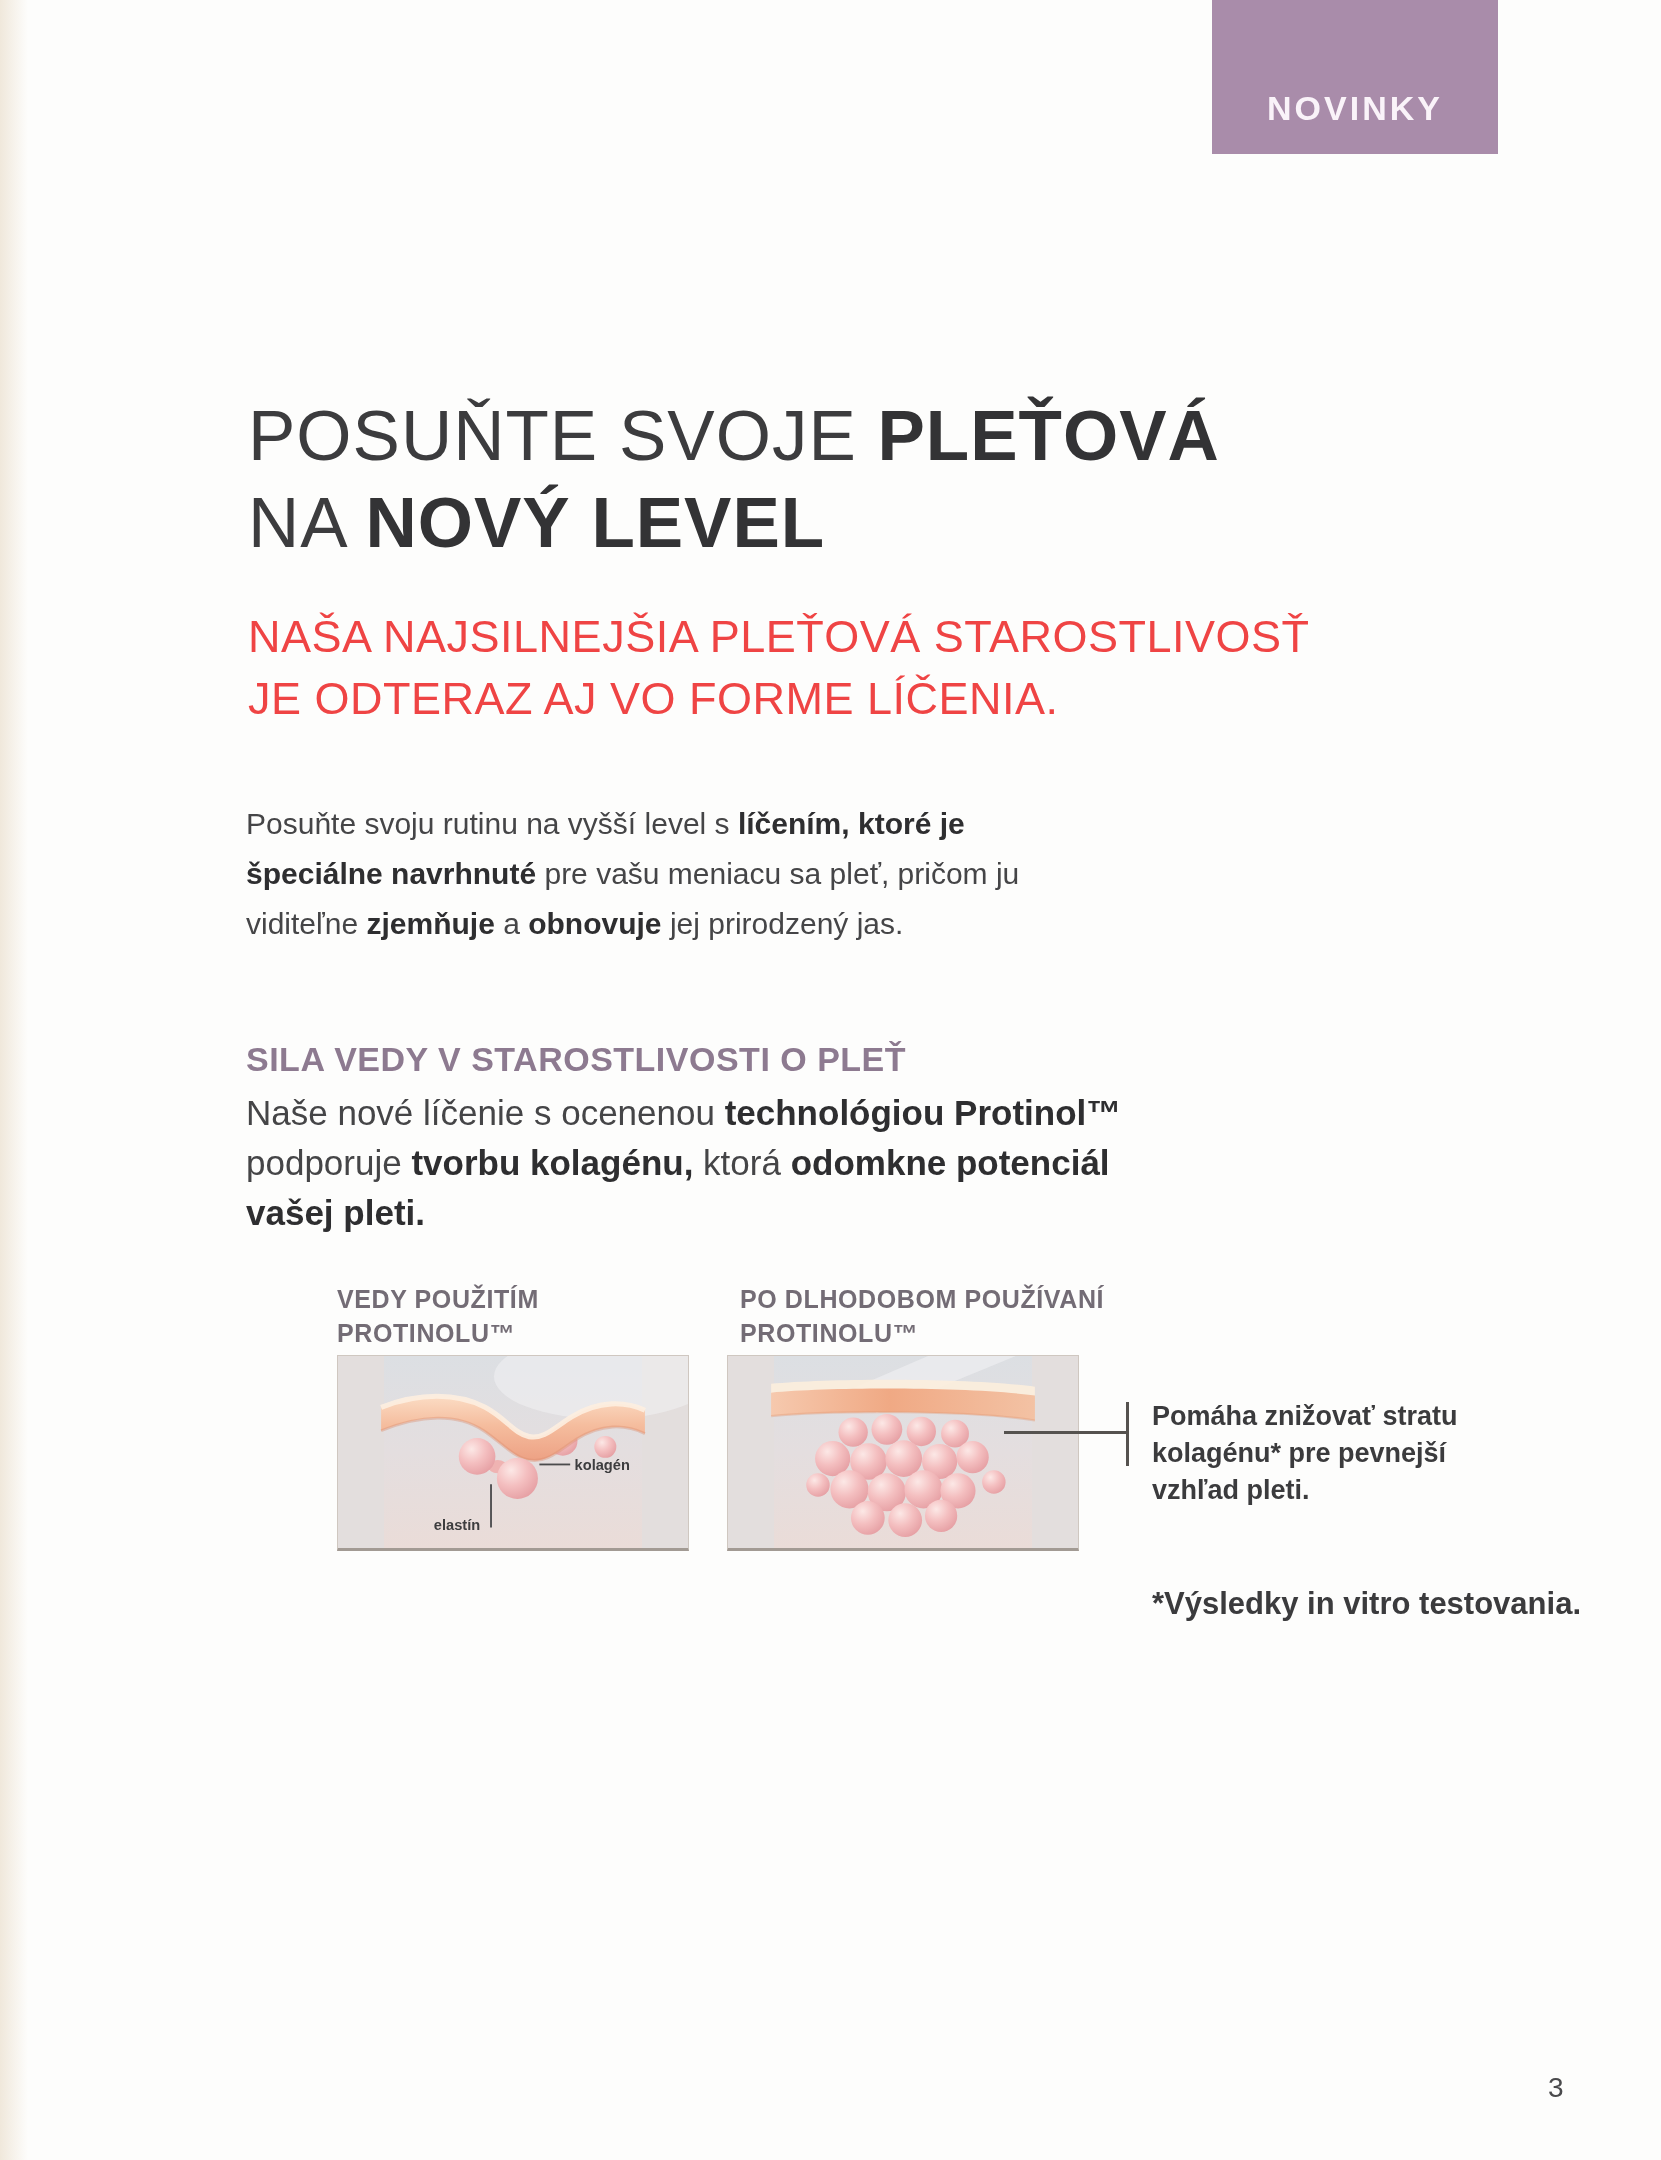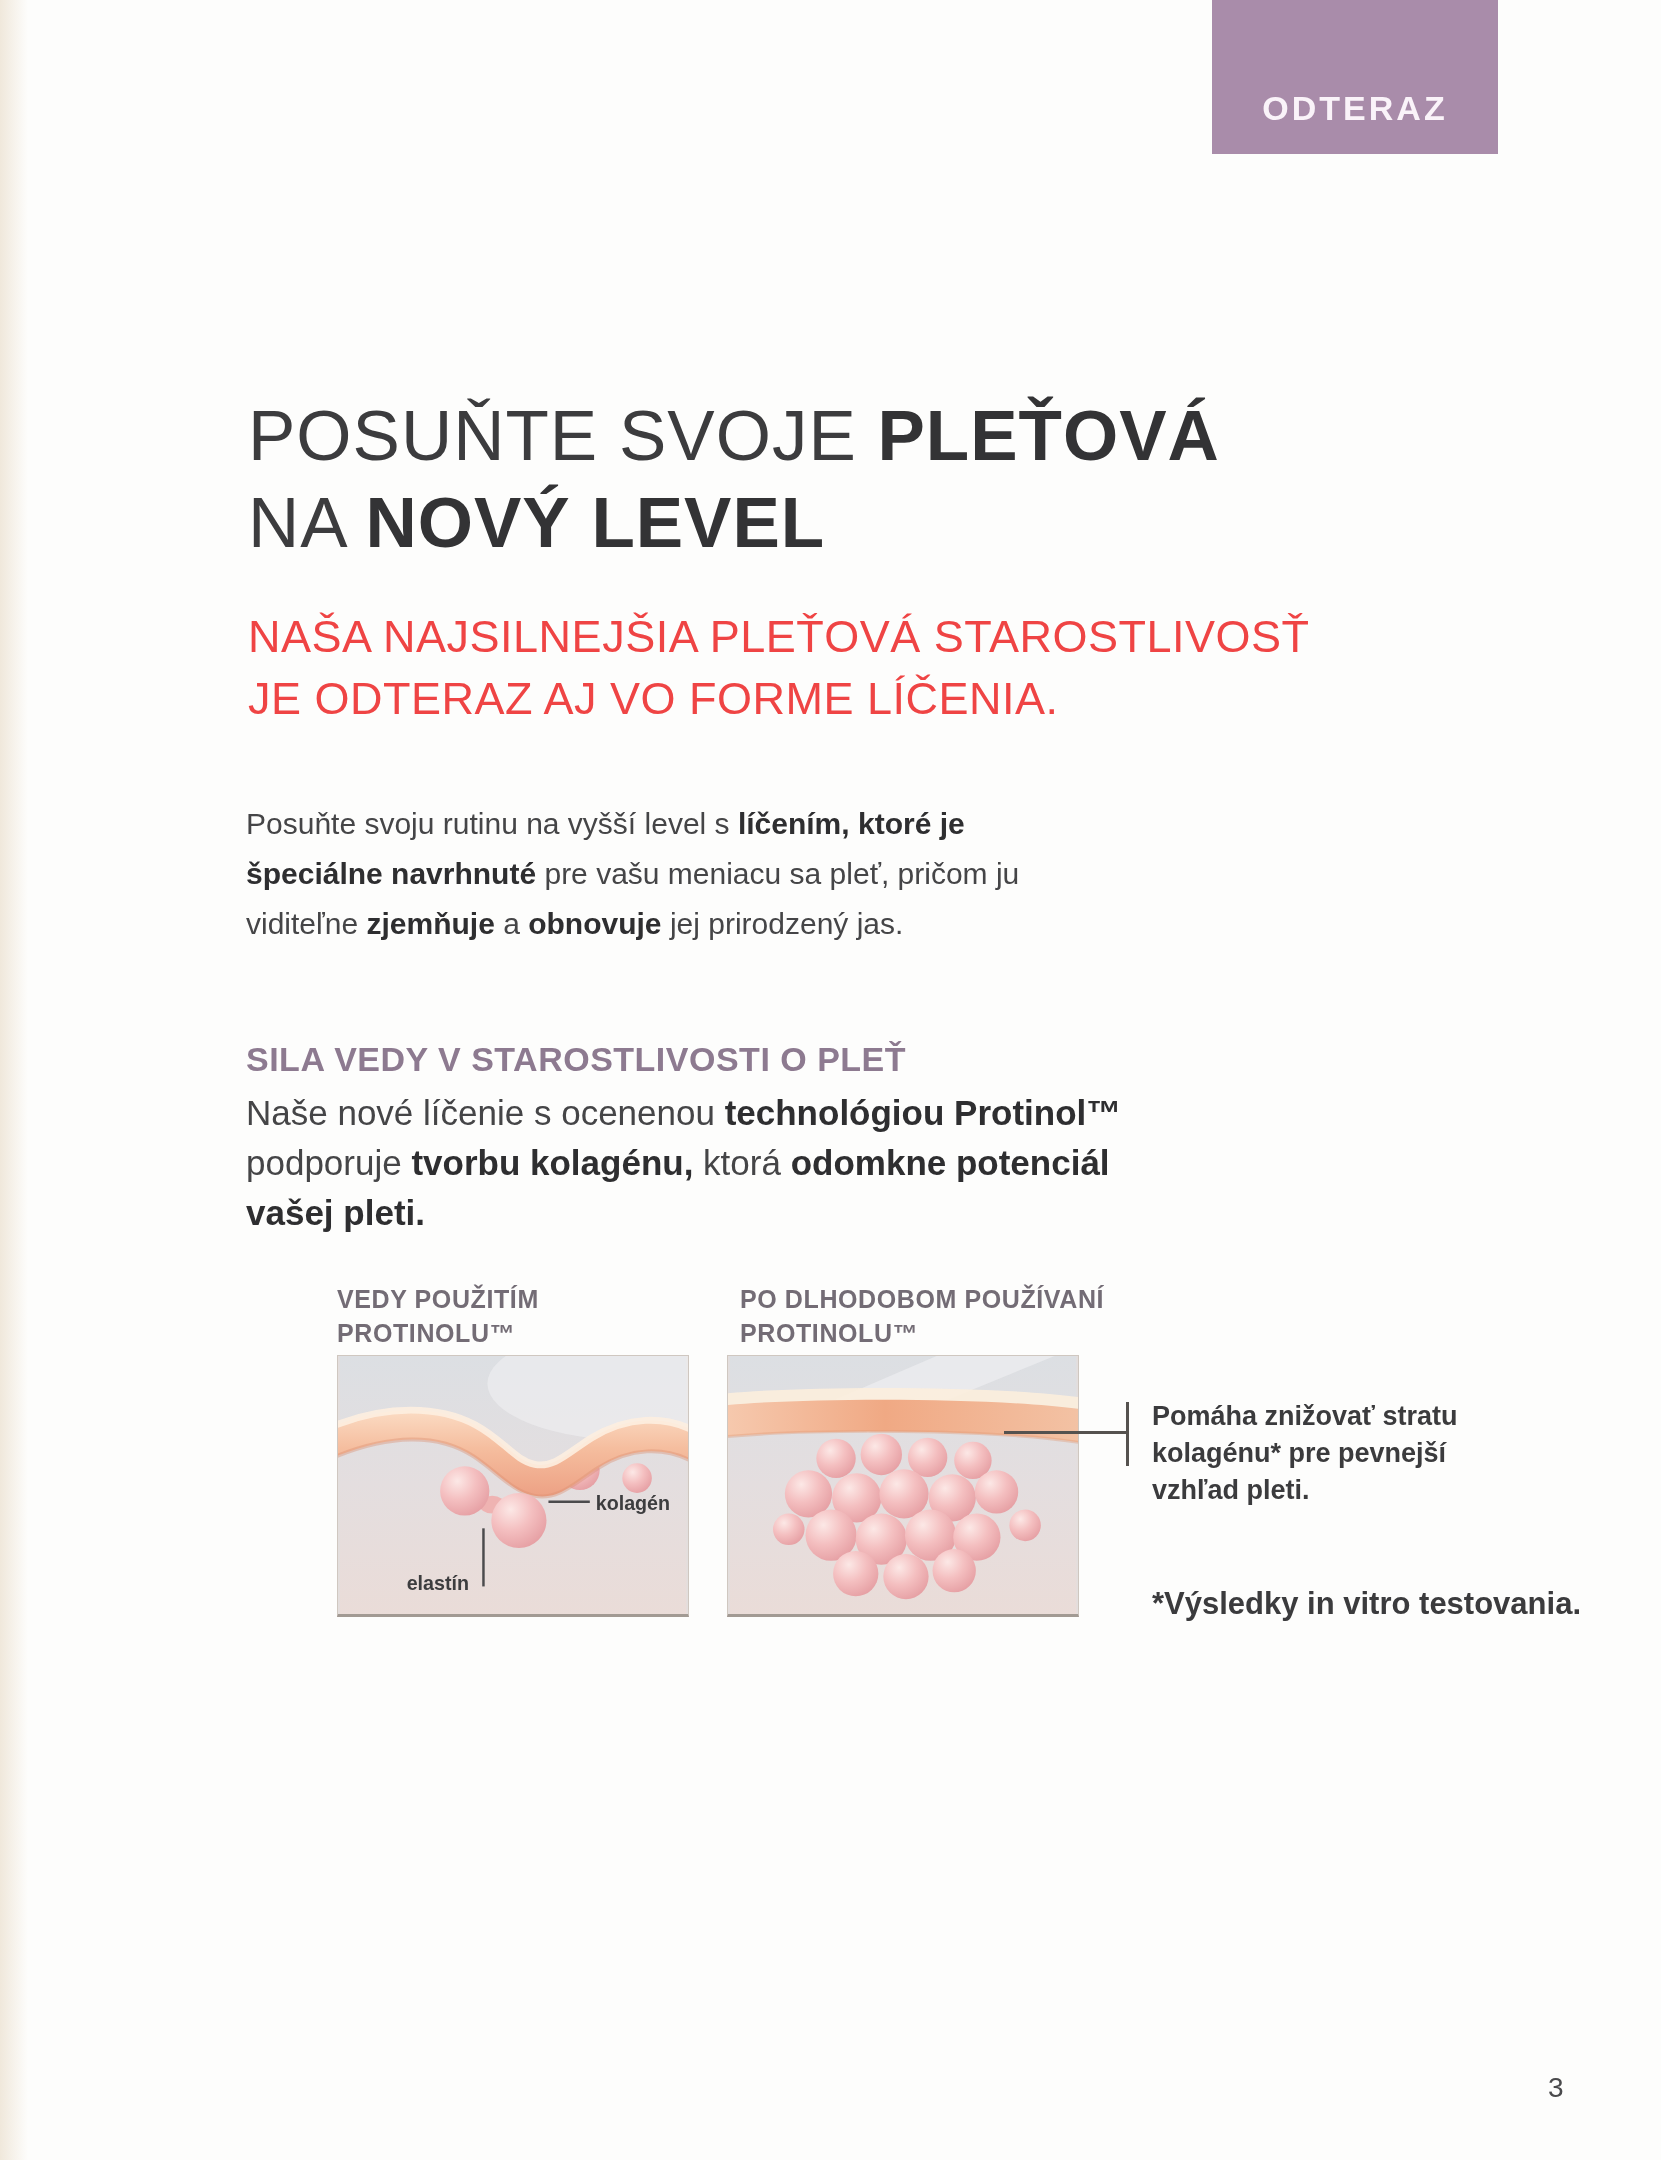--- a/index.html
+++ b/index.html
@@ -26,41 +26,41 @@
     font-size:30px;line-height:50px;color:var(--body_text);}
   .intro .b,.science-para .b{font-weight:700;color:#2e2e30;}
   .science-heading{position:absolute;left:246px;top:1040px;
     font-size:34px;font-weight:700;letter-spacing:.5px;color:var(--science_heading);}
   .science-para{position:absolute;left:246px;top:1088px;width:890px;
     font-size:35px;line-height:50px;color:var(--body_text);}
   .caption{position:absolute;top:1282px;font-size:25px;line-height:34px;
     font-weight:700;letter-spacing:.6px;color:var(--caption_text);}
   .caption.before{left:337px;}
   .caption.after{left:740px;}
-  .diagram{position:absolute;top:1355px;width:352px;height:262px;
+  .diagram{position:absolute;top:1355px;width:352px;height:196px;
     border:1px solid #cfc7c0;border-bottom:3px solid #a29a93;background:#e3dedd;text-align:right;}
   .diagram.before{left:337px;}
   .diagram.after{left:727px;}
   .diagram svg{display:block;width:100%;height:100%;}
   svg text{font-family:"Liberation Sans",sans-serif;}
   .callout-hline{position:absolute;left:1004px;top:1431px;width:124px;height:3px;background:#55524f;z-index:5;}
   .callout-vbar{position:absolute;left:1126px;top:1402px;width:3px;height:64px;background:#55524f;z-index:5;}
   .callout-text{position:absolute;left:1152px;top:1398px;width:330px;
     font-size:27px;line-height:37px;font-weight:700;color:var(--annotation_text);}
   .footnote{position:absolute;left:1152px;top:1586px;font-size:31px;font-weight:700;color:var(--annotation_text);}
   .page-number{position:absolute;left:1548px;top:2072px;font-size:28px;color:#4a4a4c;}
 </style>
 </head>
 <body>
 
 <div class="page">
   <div class="left-strip"></div>
 
   <div class="badge">
-    <span>ODTERAZ</span>
+    <span>NOVINKY</span>
   </div>
 
   <h1 class="hero-title"><span>POSUŇTE SVOJE </span><span class="b">PLEŤOVÁ</span><br><span>NA </span><span class="b">NOVÝ LEVEL</span></h1>
 
   <div class="hero-subtitle">
     <div>NAŠA NAJSILNEJŠIA PLEŤOVÁ STAROSTLIVOSŤ</div>
     <div>JE ODTERAZ AJ VO FORME LÍČENIA.</div>
   </div>
 
   <p class="intro"><span>Posuňte svoju rutinu na vyšší level s </span><span class="b">líčením, ktoré je špeciálne navrhnuté</span><span> pre vašu meniacu sa pleť, pričom ju viditeľne </span><span class="b">zjemňuje</span><span> a </span><span class="b">obnovuje</span><span> jej prirodzený jas.</span></p>

